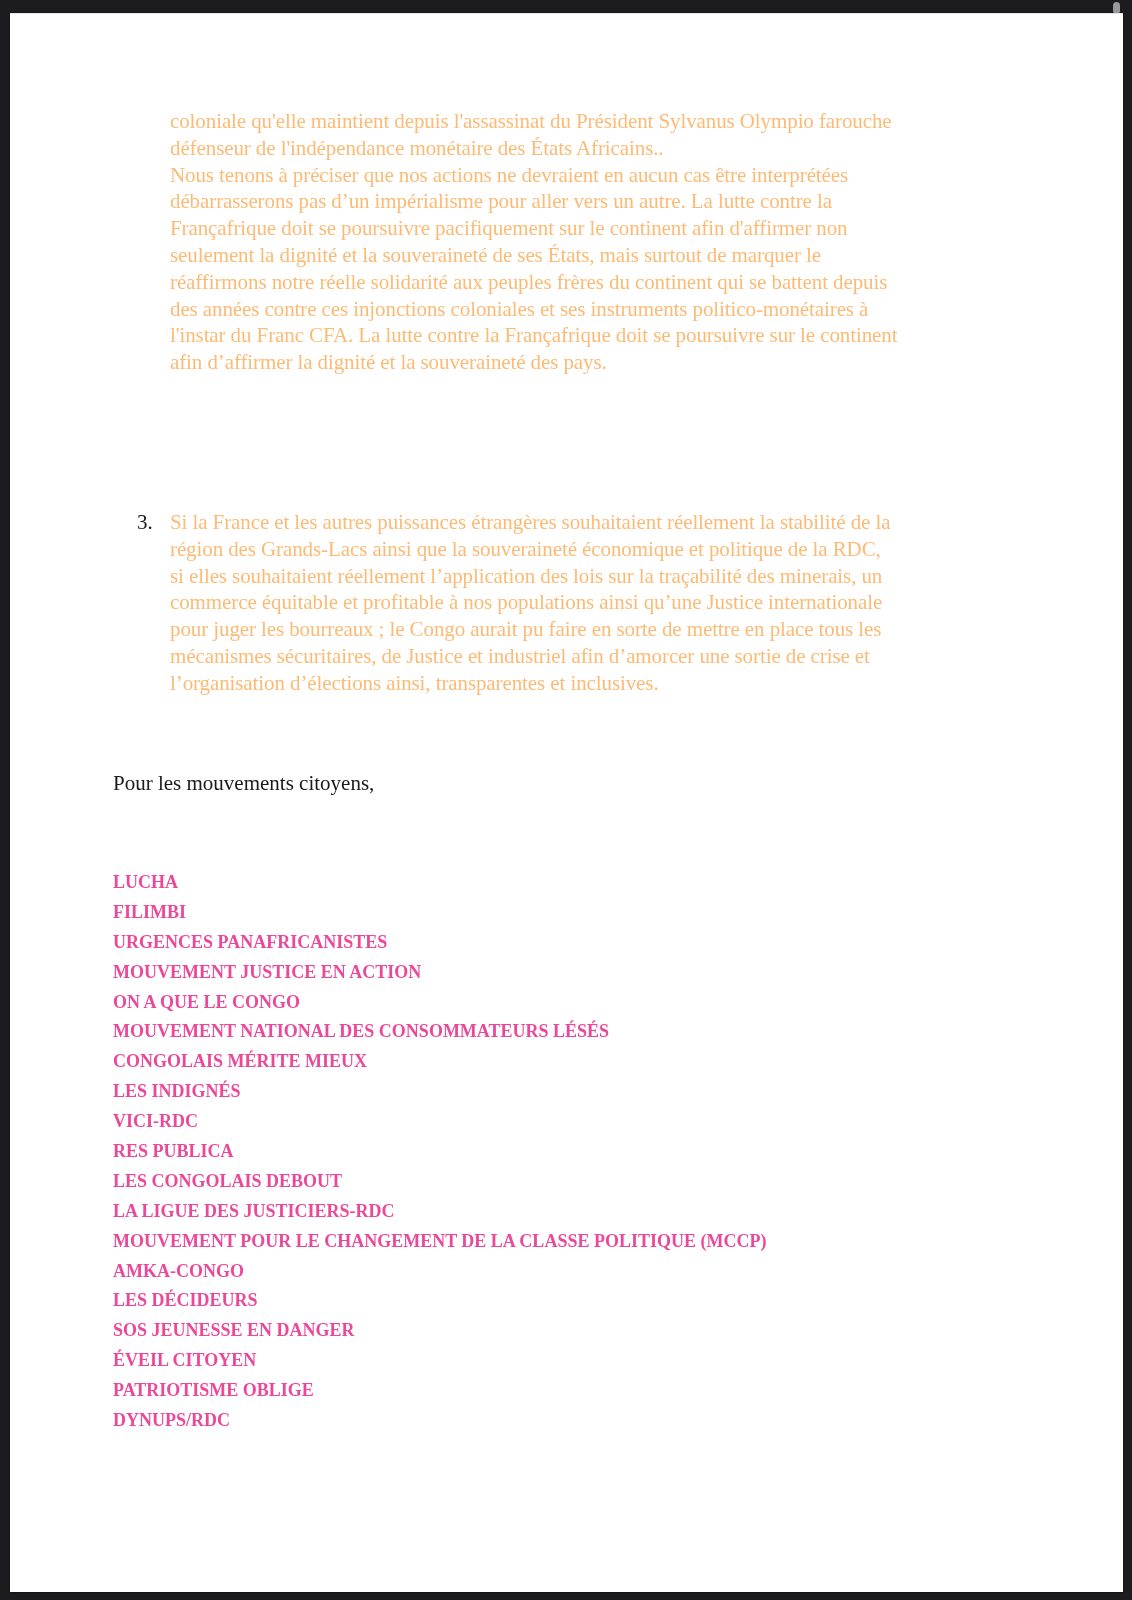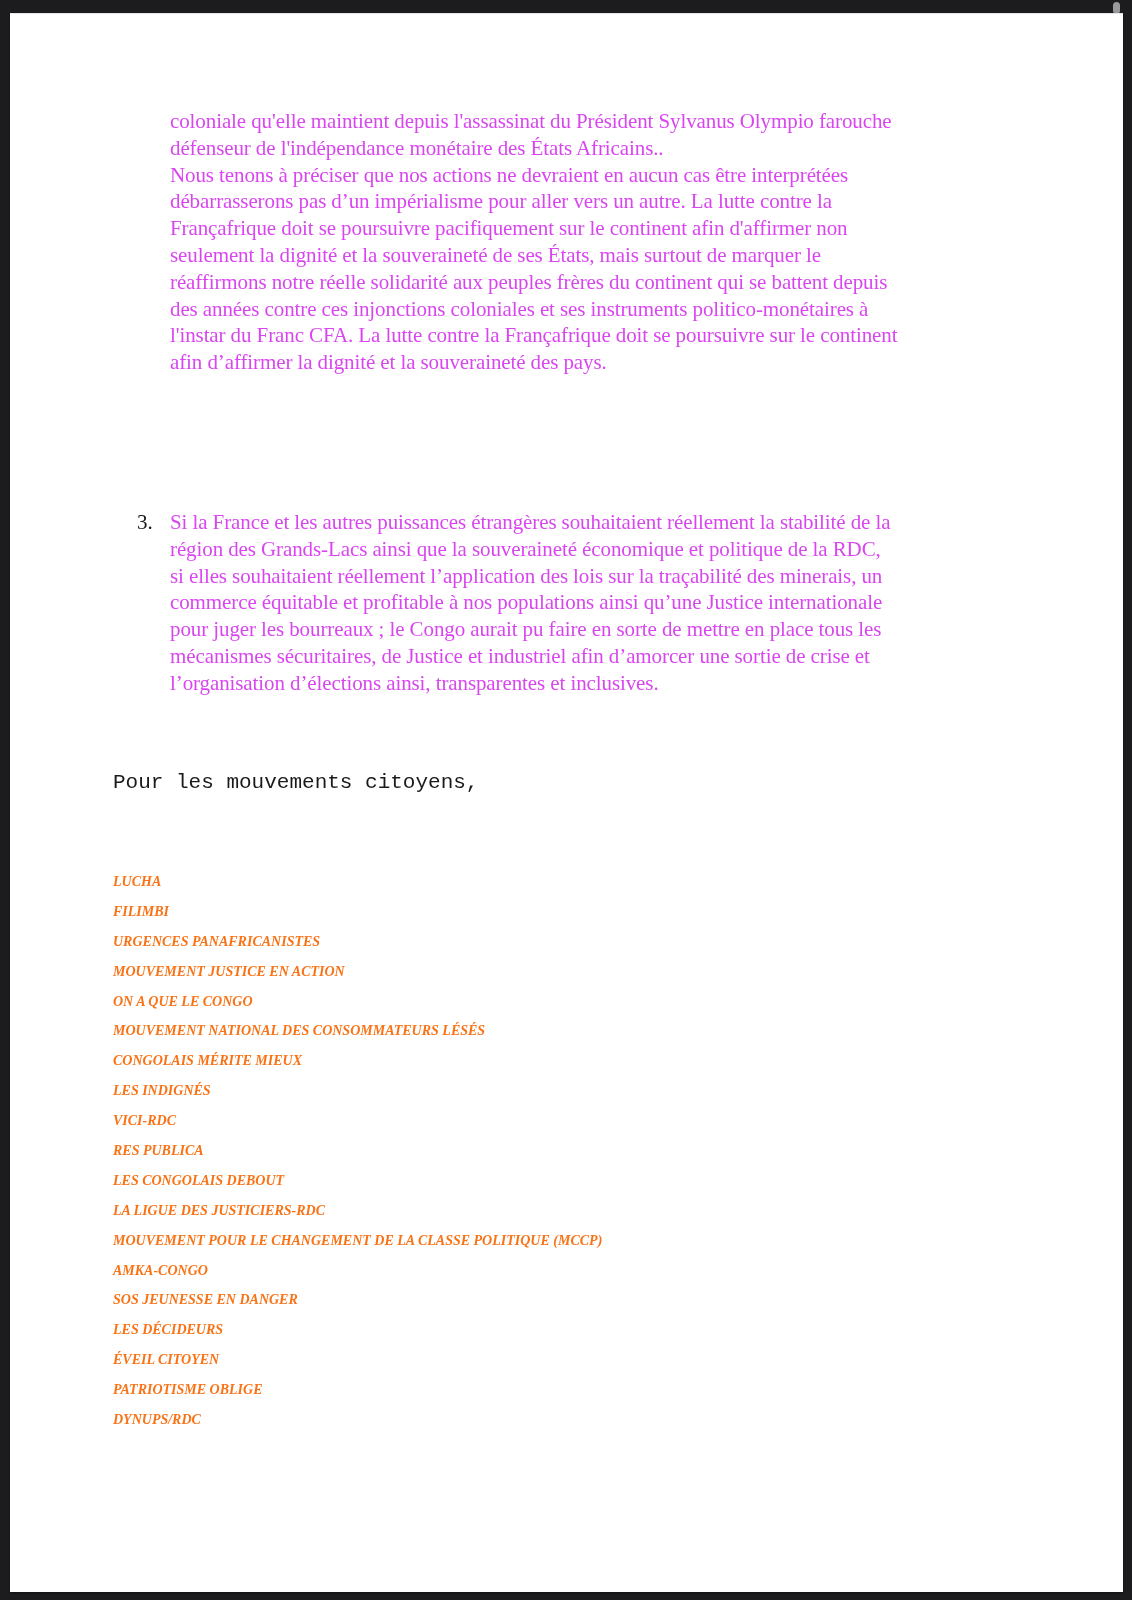--- a/index.html
+++ b/index.html
@@ -33,21 +33,21 @@
       width: 7px;
       height: 12px;
       background: #9a9a9c;
       border-radius: 4px;
     }
     .body-text {
       position: absolute;
       font-family: "Liberation Serif", serif;
       font-size: 21px;
       line-height: 26.8px;
-      color: #d946ef;
+      color: #fdba74;
       letter-spacing: -0.1px;
     }
     .para1 {
       left: 170px;
       top: 108px;
       width: 900px;
     }
     .para1 .line, .item3 .line {
       display: block;
       white-space: nowrap;
@@ -63,37 +63,36 @@
       top: 509px;
       font-family: "Liberation Serif", serif;
       font-size: 21px;
       line-height: 26.8px;
       color: #1a1a1a;
     }
     .closing {
       position: absolute;
       left: 113px;
       top: 770px;
-      font-family: Liberation Mono, monospace;
+      font-family: Liberation Serif, serif;
       font-size: 21px;
       line-height: 26px;
       color: #1a1a1a;
     }
     .signatories {
       position: absolute;
       left: 113px;
       top: 872px;
       margin: 0;
       padding: 0;
       list-style: none;
       font-family: "Liberation Serif", serif;
       font-weight: bold;
-      font-size: 14px;
-      color: #f97316;
-      font-style: italic;
+      font-size: 18px;
+      color: #ec4899;
     }
     .signatories li {
       height: 29.9px;
       line-height: 20px;
       white-space: nowrap;
     }
   </style>
 </head>
 <body>
 
@@ -137,19 +136,19 @@
     <li>ON A QUE LE CONGO</li>
     <li>MOUVEMENT NATIONAL DES CONSOMMATEURS LÉSÉS</li>
     <li>CONGOLAIS MÉRITE MIEUX</li>
     <li>LES INDIGNÉS</li>
     <li>VICI-RDC</li>
     <li>RES PUBLICA</li>
     <li>LES CONGOLAIS DEBOUT</li>
     <li>LA LIGUE DES JUSTICIERS-RDC</li>
     <li>MOUVEMENT POUR LE CHANGEMENT DE LA CLASSE POLITIQUE (MCCP)</li>
     <li>AMKA-CONGO</li>
+    <li>LES DÉCIDEURS</li>
     <li>SOS JEUNESSE EN DANGER</li>
-    <li>LES DÉCIDEURS</li>
     <li>ÉVEIL CITOYEN</li>
     <li>PATRIOTISME OBLIGE</li>
     <li>DYNUPS/RDC</li>
   </ul>
 </div>
 
 </body></html>

